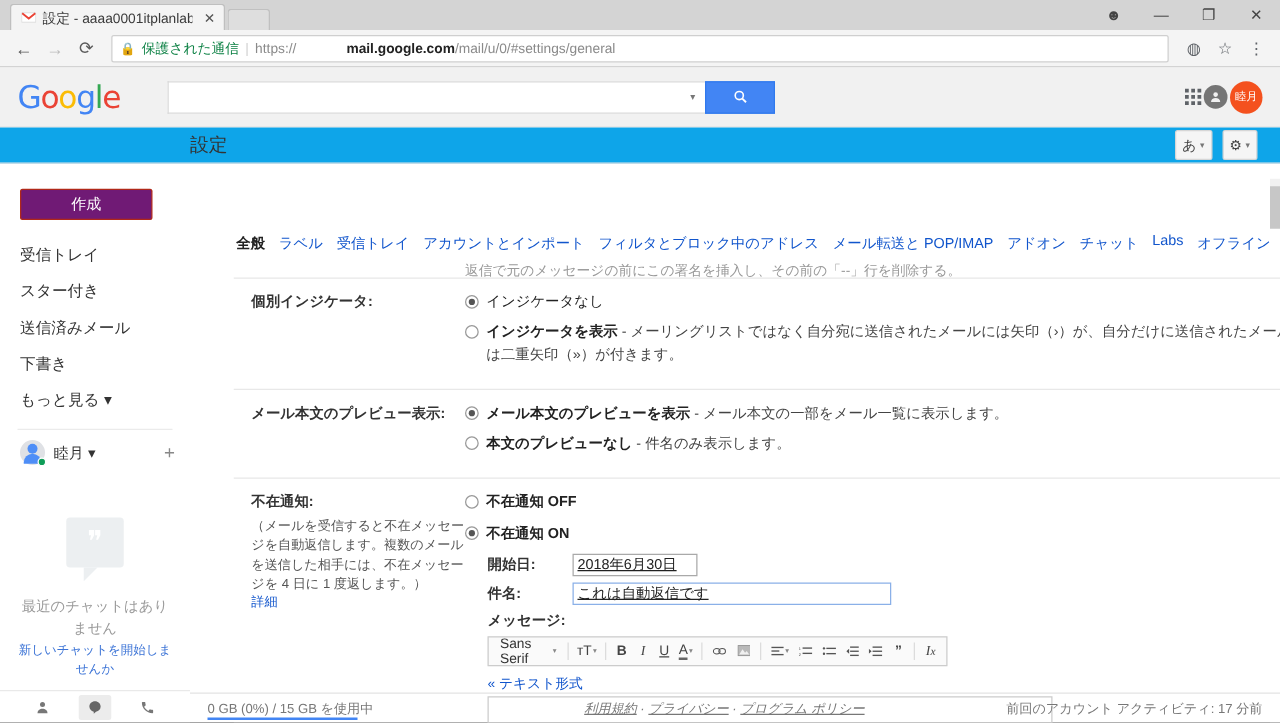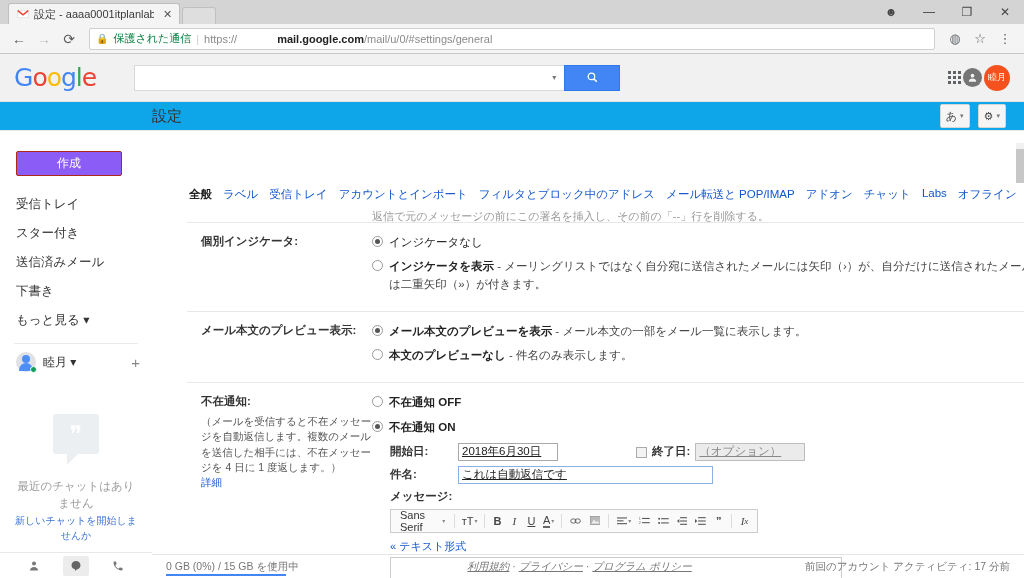--- a/index.html
+++ b/index.html
@@ -106,21 +106,21 @@
     height: 24px; min-width: 28px; padding: 0 5px; background: #f5f5f5;
     border: 1px solid #d6d6d6; border-radius: 2px;
     display: flex; align-items: center; justify-content: center; gap: 3px;
     font-size: 11px; color: #444;
   }
   .caret { font-size: 7px; color: #777; }
 
   
   .sidebar { position: absolute; left: 0; top: 89px; width: 152px; height: 435px; background: #fff; }
   .compose {
-    width: 106px; margin: 8px 0 0 16px; height: 25px; background: #8b5cf6;
+    width: 106px; margin: 8px 0 0 16px; height: 25px; background: #701a75;
     border: 1px solid #b0281a; border-radius: 2px; color: #fff;
     display: flex; align-items: center; justify-content: center; font-size: 12px;
   }
   .nav-list { margin-top: 14px; }
   .nav-item { padding: 6px 0 6px 16px; font-size: 12.5px; color: #333; }
   .sb-divider { height: 1px; background: #ebebeb; margin: 8px 14px 0 14px; }
   .user-row { display: flex; align-items: center; padding: 8px 12px 8px 16px; }
   .user-pic { width: 20px; height: 20px; border-radius: 50%; background: #dfe1e5; position: relative; }
   .user-pic .head { position: absolute; left: 6px; top: 3px; width: 8px; height: 8px;
      border-radius: 50%; background: #4e8ef7; }
@@ -430,25 +430,20 @@
             </div>
             <div class="opt">
               <span class="radio on"></span>
               <b>不在通知 ON</b>
             </div>
 
             <div class="vac-fields">
               <div class="fld-row">
                 <span class="fld-label">開始日:</span>
                 <span class="txt-in start">2018年6月30日</span>
-                <span class="end-wrap">
-                  <span class="cbox"></span>
-                  <span class="end-label">終了日:</span>
-                  <span class="txt-in end">（オプション）</span>
-                </span>
               </div>
               <div class="fld-row">
                 <span class="fld-label">件名:</span>
                 <span class="txt-in subject">これは自動返信です</span>
               </div>
               <div class="fld-row">
                 <span class="fld-label">メッセージ:</span>
               </div>
             </div>
 

